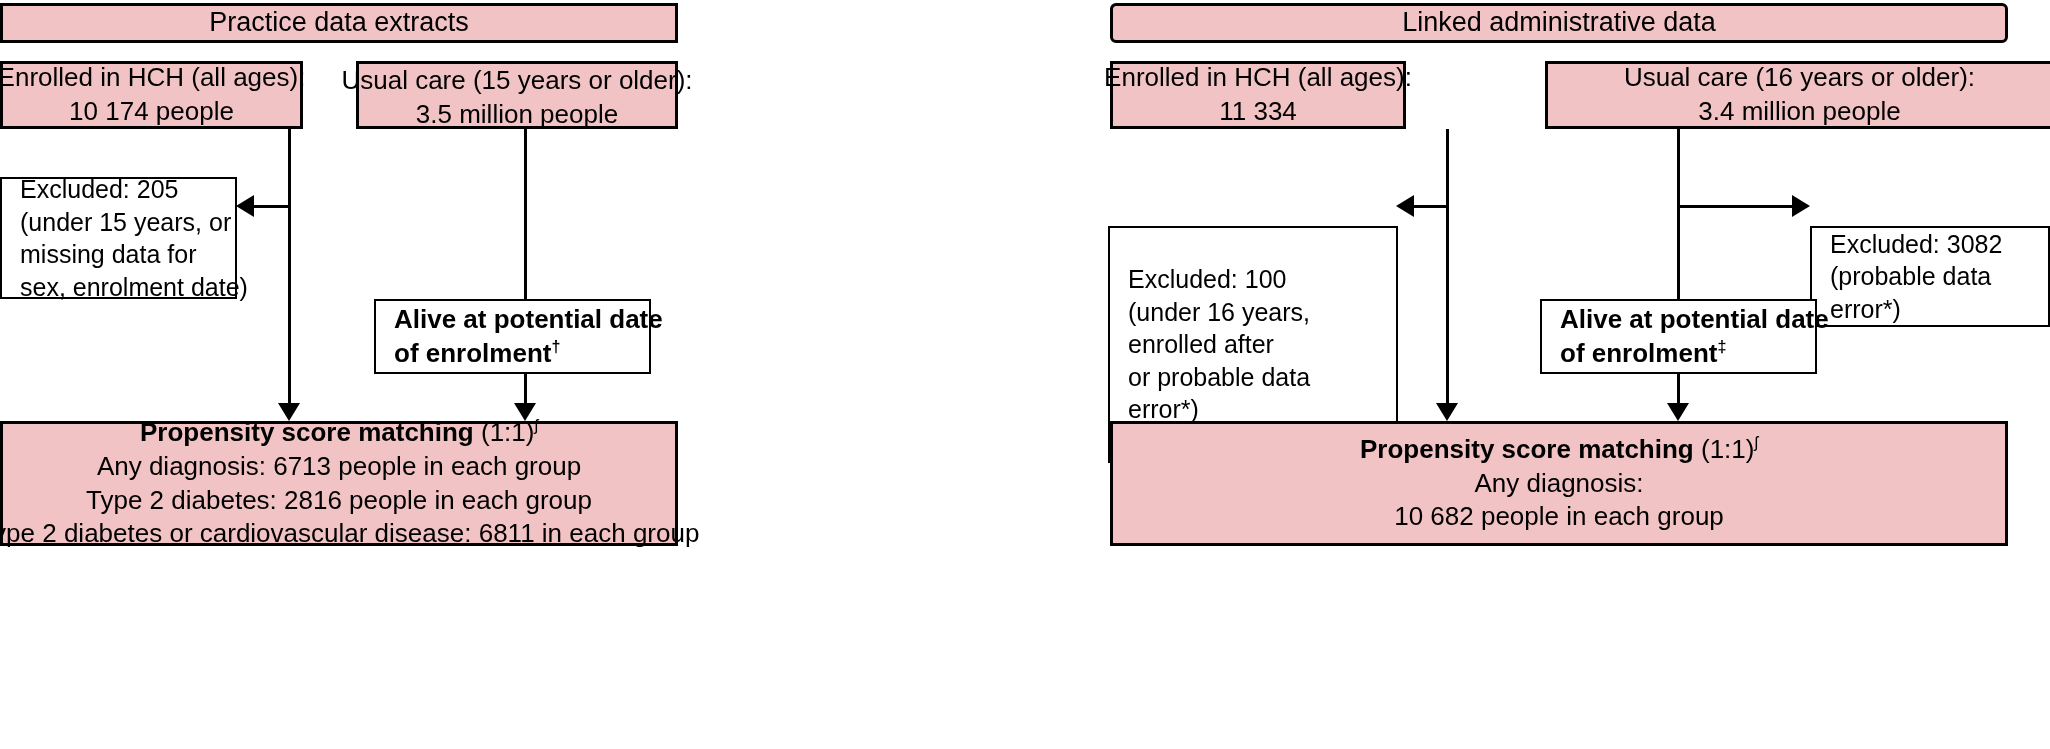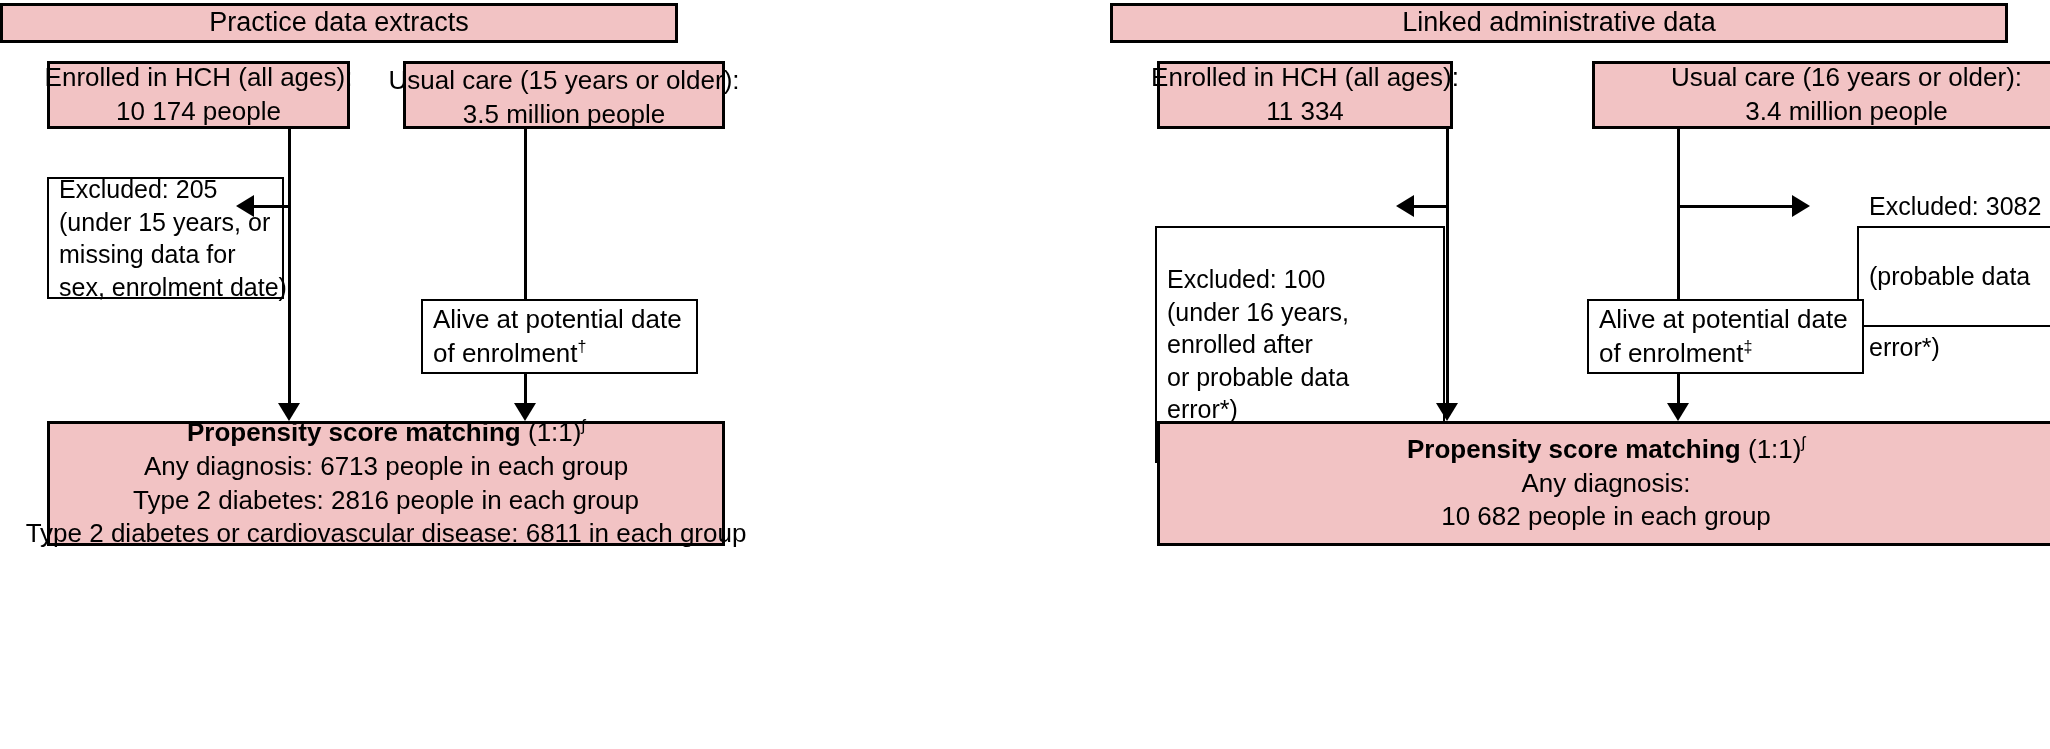--- a/index.html
+++ b/index.html
@@ -35,25 +35,25 @@
   .white {
     background: #ffffff;
     border: 2px solid #000000;
   }
   .center { text-align: center; align-items: center; }
   .left   { text-align: left;  align-items: flex-start; }
 
   .t-head   { font-size: 27px; }
   .t-box    { font-size: 26px; }
   .t-ex     { font-size: 25px; }
-  .t-alive  { font-size: 26px; }
+  .t-alive  { font-size: 26px; font-weight: bold; }
   .t-match  { font-size: 26px; }
   .bold     { font-weight: bold; }
 
-  .pad-lr { padding: 0 10px; margin-left: 47px; }
+  .pad-lr { padding: 0 18px; }
 
   
   .vline {
     position: absolute;
     width: 3px;
     background: #000000;
   }
   .hline {
     position: absolute;
     height: 3px;
@@ -125,21 +125,21 @@
   <div class="vline" style="left:288px; top:129px; height:285px;"></div>
   <div class="arrow-down" style="left:278px; top:403px;"></div>
 
   <div class="hline" style="left:253px; top:205px; width:38px;"></div>
   <div class="arrow-left" style="left:236px; top:195px;"></div>
 
   <div class="vline" style="left:524px; top:129px; height:172px;"></div>
   <div class="vline" style="left:524px; top:372px; height:42px;"></div>
   <div class="arrow-down" style="left:514px; top:403px;"></div>
 
-  <div class="box pink center t-head" style="left:1110px; top:3px; width:898px; height:40px;">
+  <div class="box pink center t-head" style="left:1110px; top:3px; width:898px; height:40px;border-radius:6px;">
     <span class="line">Linked administrative data</span>
   </div>
 
   <div class="box pink center t-box pad-lr" style="left:1110px; top:61px; width:296px; height:68px;">
     <span class="line">Enrolled in HCH (all ages):</span>
     <span class="line">11 334</span>
   </div>
 
   <div class="box pink center t-box pad-lr" style="left:1545px; top:61px; width:509px; height:68px;">
     <span class="line">Usual care (16 years or older):</span>
@@ -147,21 +147,21 @@
   </div>
 
   <div class="box white left t-ex pad-lr" style="left:1108px; top:226px; width:290px; height:237px;">
     <span class="line">Excluded: 100</span>
     <span class="line">(under 16 years,</span>
     <span class="line">enrolled after</span>
     <span class="line">or probable data</span>
     <span class="line">error*)</span>
   </div>
 
-  <div class="box white left t-ex pad-lr" style="left:1810px; top:226px; width:240px; height:101px;gap:38px;">
+  <div class="box white left t-ex pad-lr" style="left:1810px; top:226px; width:240px; height:101px;">
     <span class="line">Excluded: 3082</span>
     <span class="line">(probable data</span>
     <span class="line">error*)</span>
   </div>
 
   <div class="box white left t-alive pad-lr" style="left:1540px; top:299px; width:277px; height:75px;">
     <span class="line">Alive at potential date</span>
     <span class="line"><span>of enrolment</span><sup>‡</sup></span>
   </div>
 

